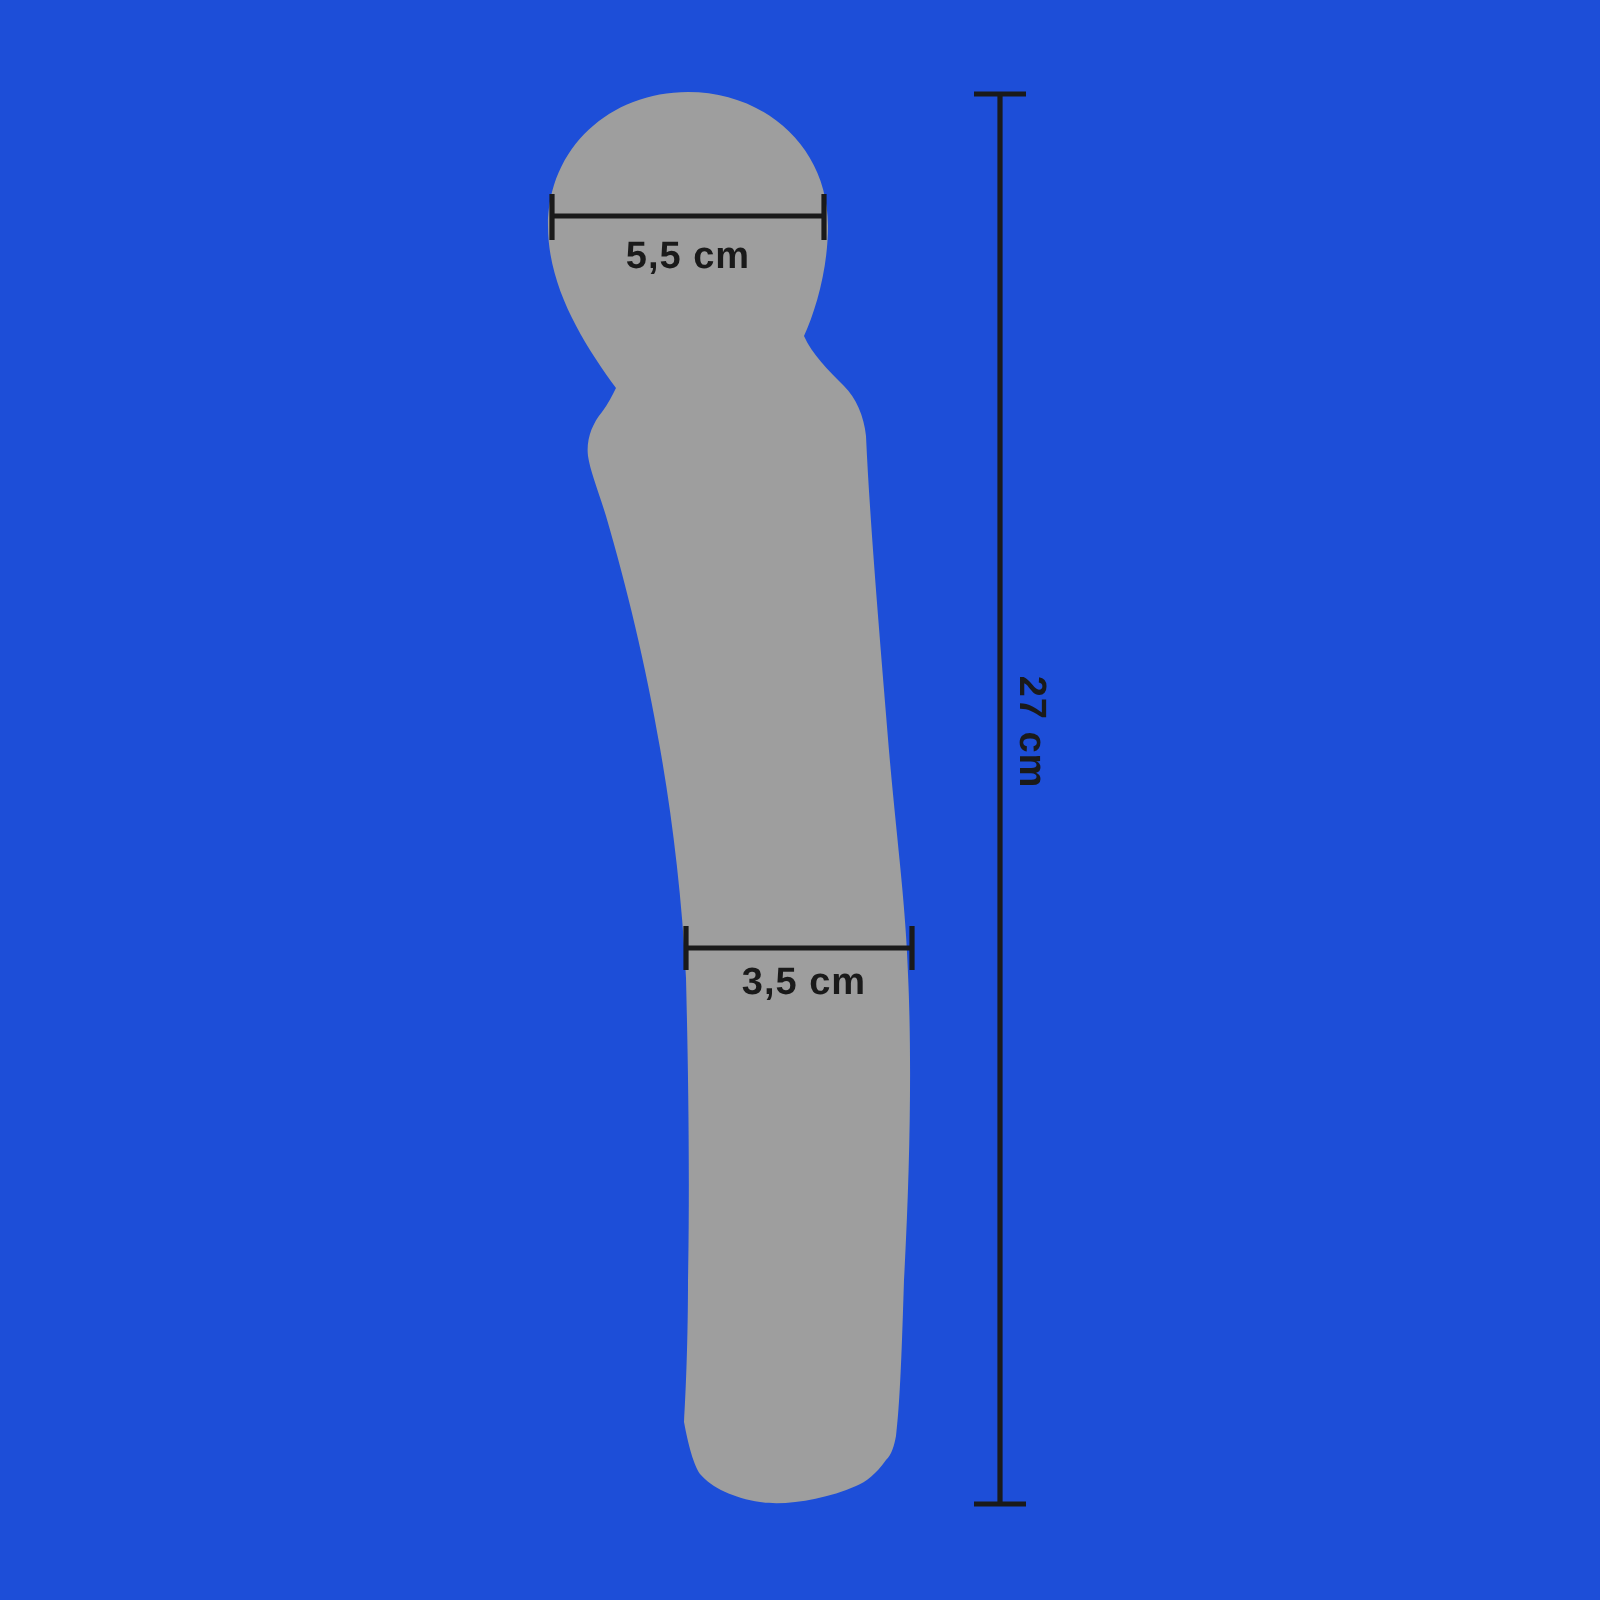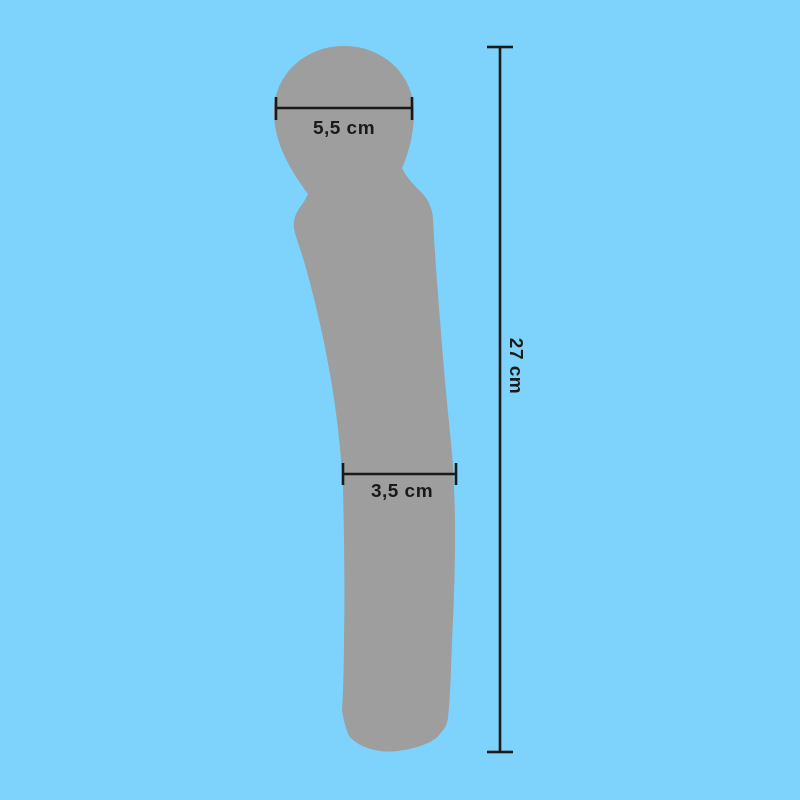--- a/index.html
+++ b/index.html
@@ -7,21 +7,21 @@
     padding: 0;
     width: 800px;
     height: 800px;
     background: #ffffff;
     overflow: hidden;
   }
   .canvas {
     position: relative;
     width: 800px;
     height: 800px;
-    background: #7dd3fc;
+    background: #1d4ed8;
   }
   svg {
     display: block;
   }
   .dim line {
     stroke-width: 2.6;
     stroke-linecap: butt;
   }
   .dim text {
     font-family: "Liberation Sans", "DejaVu Sans", sans-serif;

